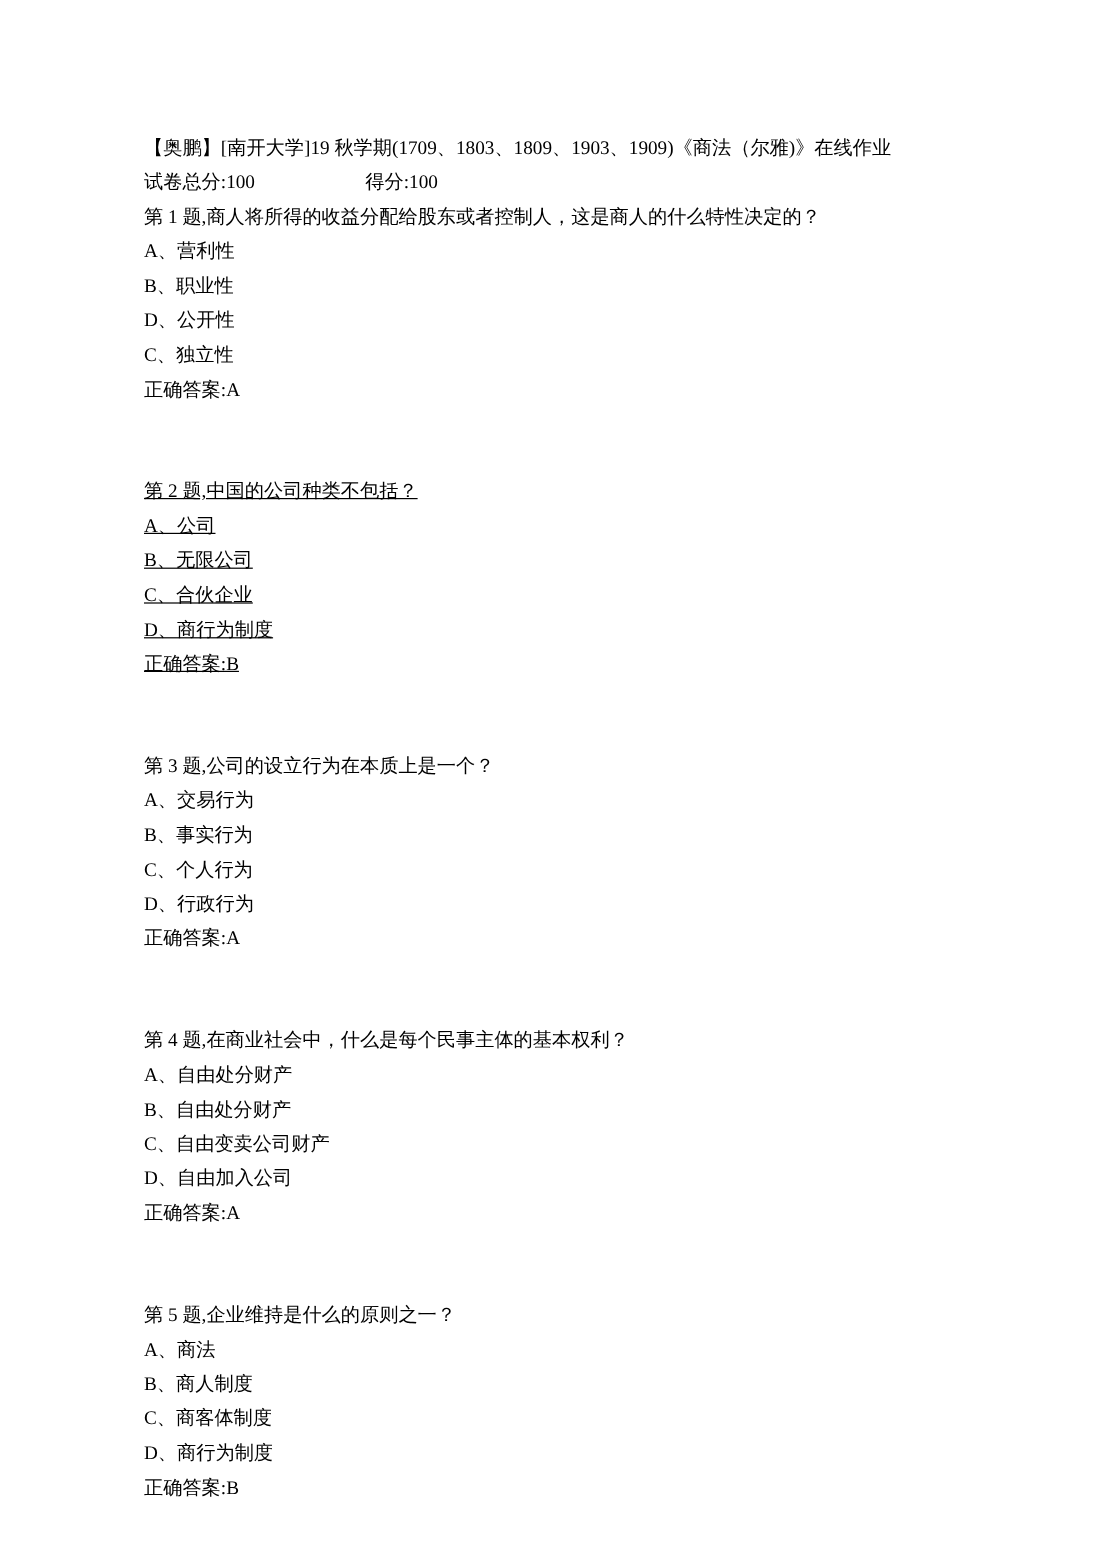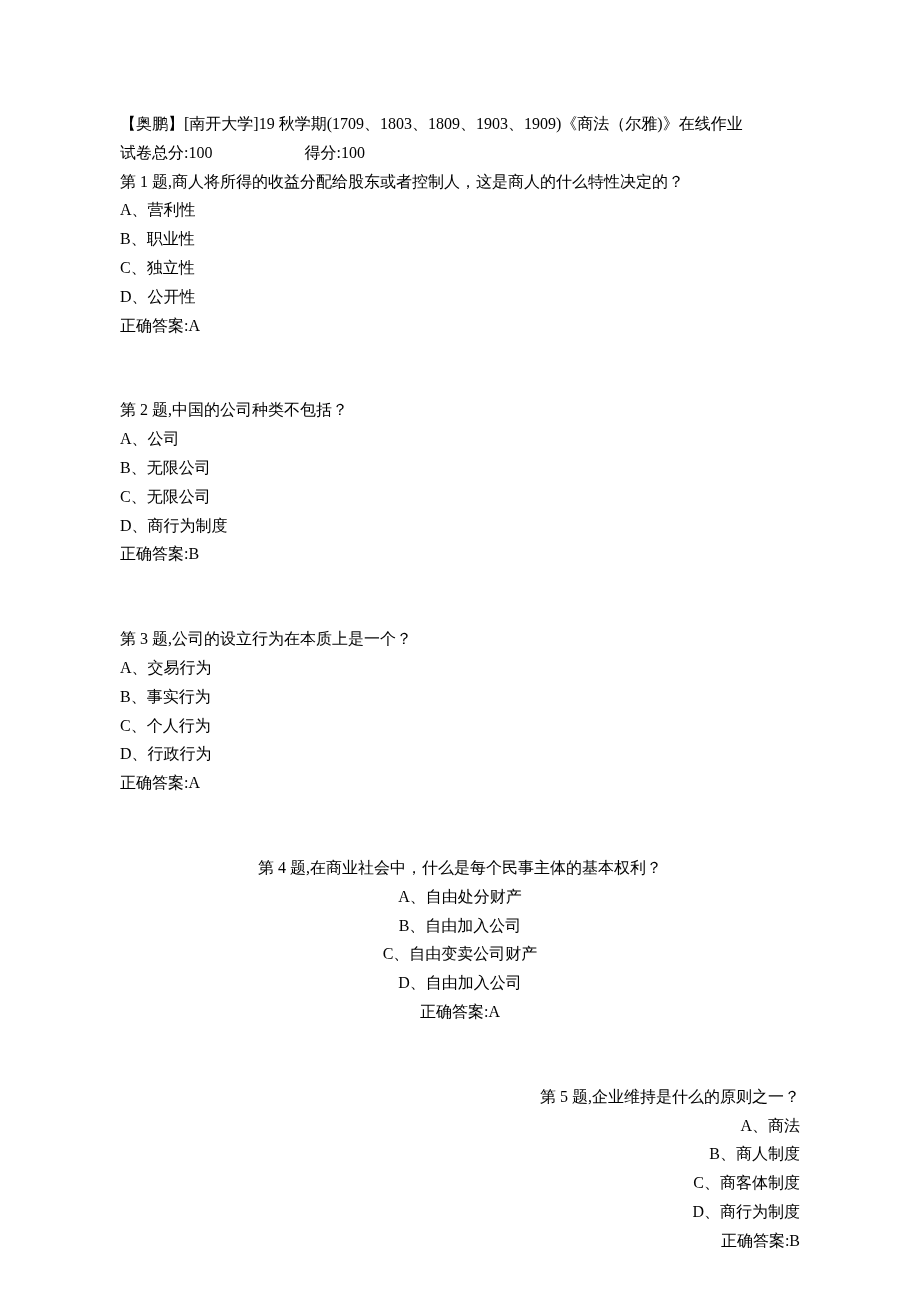--- a/index.html
+++ b/index.html
@@ -24,21 +24,20 @@
       text-align: center;
     }
     .score-line span {
       margin-right: 28px;
     }
     .question-block {
       margin-bottom: 56px;
     }
     .question-block:last-child {
       margin-bottom: 0;
-      text-align: right;
     }
     .line {
       display: block;
     }
     .score-gap {
       display: inline-block;
       width: 36px;
     }
   </style>
 </head>
@@ -49,44 +48,44 @@
   <span class="score-line">
     <span>试卷总分:100</span><span class="score-gap"></span><span>得分:100</span>
   </span>
 </div>
 
 <div id="questions-container">
     <div class="question-block" style="margin-top: 0px;">
       <span class="line">第 1 题,商人将所得的收益分配给股东或者控制人，这是商人的什么特性决定的？</span>
       <span class="line">A、营利性</span>
       <span class="line">B、职业性</span>
+      <span class="line">D、公开性</span>
       <span class="line">C、独立性</span>
-      <span class="line">D、公开性</span>
       <span class="line">正确答案:A</span>
     </div>
-    <div class="question-block" style="margin-top: 0px;">
+    <div class="question-block" style="margin-top: 0px; text-decoration: underline;">
       <span class="line">第 2 题,中国的公司种类不包括？</span>
       <span class="line">A、公司</span>
       <span class="line">B、无限公司</span>
-      <span class="line">C、无限公司</span>
+      <span class="line">C、合伙企业</span>
       <span class="line">D、商行为制度</span>
       <span class="line">正确答案:B</span>
     </div>
     <div class="question-block" style="margin-top: 12px;">
       <span class="line">第 3 题,公司的设立行为在本质上是一个？</span>
       <span class="line">A、交易行为</span>
       <span class="line">B、事实行为</span>
       <span class="line">C、个人行为</span>
       <span class="line">D、行政行为</span>
       <span class="line">正确答案:A</span>
     </div>
-    <div class="question-block" style="margin-top: 0px; text-align: center;">
+    <div class="question-block" style="margin-top: 0px;">
       <span class="line">第 4 题,在商业社会中，什么是每个民事主体的基本权利？</span>
       <span class="line">A、自由处分财产</span>
-      <span class="line">B、自由加入公司</span>
+      <span class="line">B、自由处分财产</span>
       <span class="line">C、自由变卖公司财产</span>
       <span class="line">D、自由加入公司</span>
       <span class="line">正确答案:A</span>
     </div>
     <div class="question-block" style="margin-top: 0px;">
       <span class="line">第 5 题,企业维持是什么的原则之一？</span>
       <span class="line">A、商法</span>
       <span class="line">B、商人制度</span>
       <span class="line">C、商客体制度</span>
       <span class="line">D、商行为制度</span>

